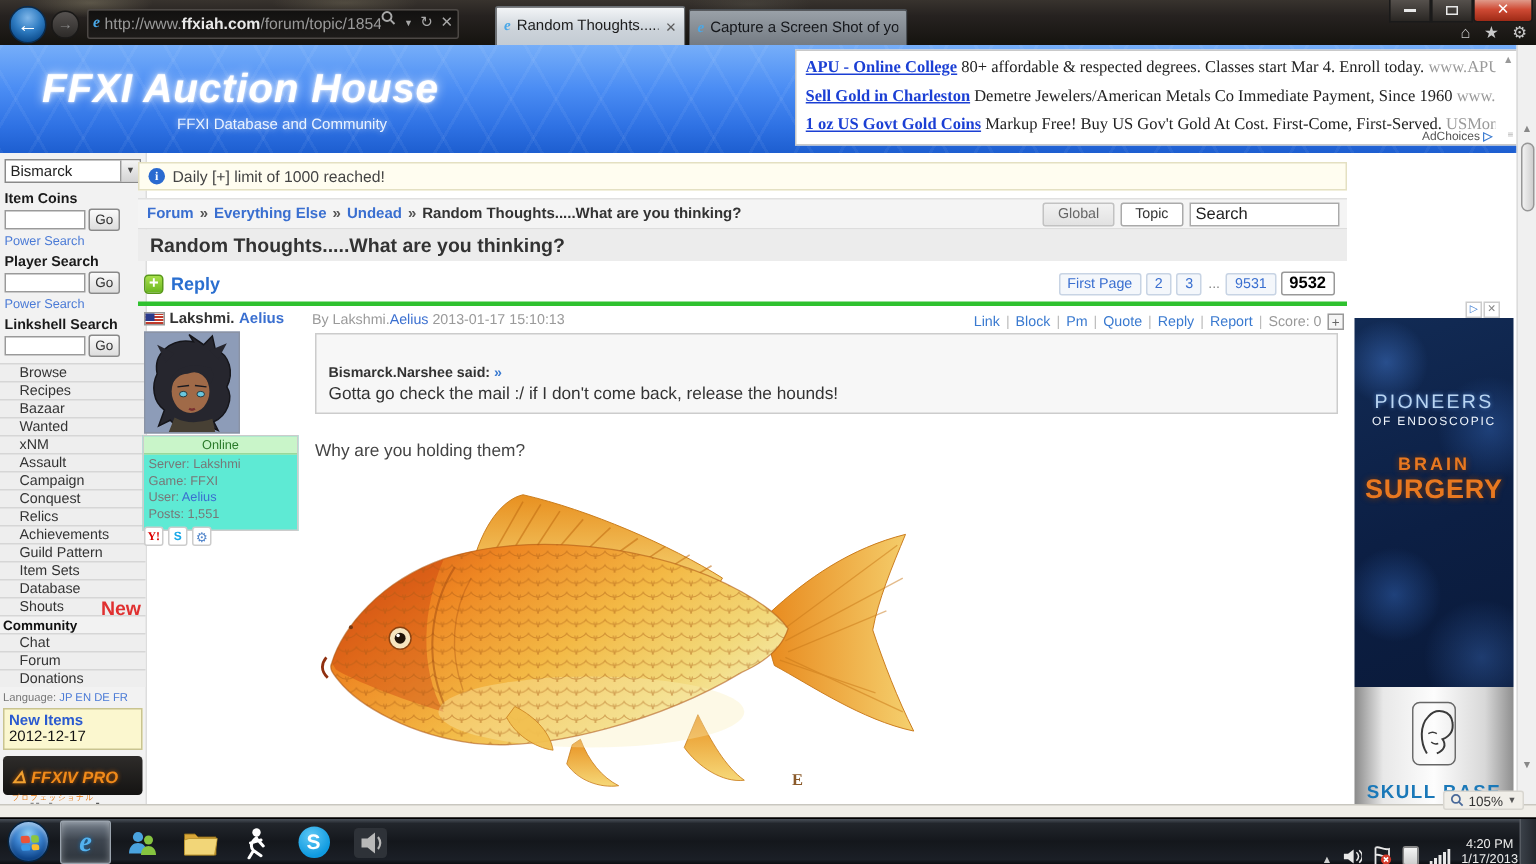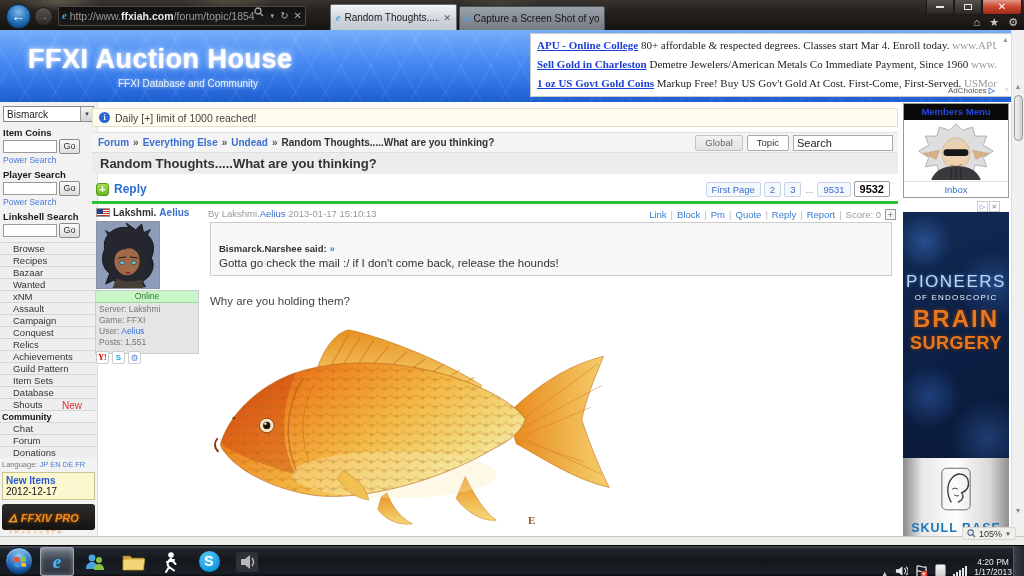--- a/index.html
+++ b/index.html
@@ -40,21 +40,21 @@
 
 
 #viewport{position:absolute;left:0;top:30px;width:1024px;height:506px;background:#fff;overflow:hidden}
 
 
 #siteHeader{position:absolute;left:0;top:0;width:1024px;height:72px;
  background:
   repeating-linear-gradient(120deg,rgba(255,255,255,.05) 0 2px,transparent 2px 26px),
   repeating-linear-gradient(60deg,rgba(255,255,255,.05) 0 2px,transparent 2px 26px),
   linear-gradient(180deg,#76aef9 0%,#4b8df4 40%,#2f72e4 75%,#1d5ed0 100%)}
-#logo{position:absolute;left:28px;top:14px;color:#fff;font-size:27px;font-weight:bold;
+#logo{position:absolute;left:28px;top:14px;color:#fff;font-size:27px;font-weight:bold;font-style:italic;
  text-shadow:0 0 7px rgba(255,255,255,.9),0 0 2px rgba(255,255,255,.9);letter-spacing:.5px}
 #logoSub{position:absolute;left:118px;top:48px;color:#eaf3ff;font-size:10px;text-shadow:0 0 4px rgba(255,255,255,.7)}
 
 
 #topAd{position:absolute;left:530px;top:3px;width:482px;height:64px;background:#fff;border:1px solid #c9c9c9;
  font-family:"Liberation Serif",serif;padding:2px 14px 2px 6px;overflow:hidden}
 .adrow{font-size:11px;line-height:19px;white-space:nowrap;overflow:hidden;color:#222}
 .adrow .adlink{color:#1b3fd4;font-weight:bold;text-decoration:underline}
 .adrow .adsite{color:#9a9a9a}
 #adchoices{position:absolute;right:16px;bottom:1px;font-size:8px;color:#555;font-family:"Liberation Sans",sans-serif}
@@ -65,21 +65,21 @@
 #sidebar{position:absolute;left:0;top:72px;width:98px;height:434px;background:#f2f2f2;border-right:1px solid #ddd;font-size:9.5px}
 #serverSel{margin:4px 3px 2px 3px;height:16px;background:#fff;border:1px solid #8a8a8a;display:flex;align-items:center;font-size:10px;color:#222;padding-left:3px}
 #serverSel .da{margin-left:auto;width:13px;height:14px;background:linear-gradient(#f4f4f4,#d4d4d4);border-left:1px solid #999;text-align:center;font-size:6px;line-height:14px;color:#444}
 .sLabel{font-weight:bold;color:#1a1a1a;font-size:9.5px;padding:3px 0 1px 3px}
 .sRow{display:flex;align-items:center;gap:2px;padding-left:3px}
 .sInput{width:54px;height:13px;border:1px solid #9a9a9a;background:#fff}
 .goBtn{width:21px;height:15px;background:linear-gradient(#fafafa,#ddd);border:1px solid #8a8a8a;border-radius:2px;font-size:9px;text-align:center;line-height:13px;color:#333}
 .pSearch{color:#4a7ad6;font-size:8.5px;padding:1px 0 1px 3px}
 #snav{margin-top:4px}
 .snav{height:12px;line-height:11px;border-top:1px solid #d6d6d6;padding-left:13px;color:#333;font-size:9.5px;background:#eee;position:relative}
-.snav .nbadge{position:absolute;right:15px;top:1px;color:#e03030;font-size:10px;font-weight:normal}
+.snav .nbadge{position:absolute;right:3px;top:1px;color:#e03030;font-size:13px;font-weight:bold}
 .scomm{height:12px;line-height:12px;font-weight:bold;color:#111;font-size:9px;padding-left:2px;border-top:1px solid #d6d6d6}
 #langRow{font-size:7.5px;color:#777;padding:2px 0 0 2px}
 #langRow b{color:#4a7ad6;font-weight:normal}
 #newItems{margin:3px 2px 0 2px;background:#fbf7cf;border:1px solid #c9c490;padding:2px 3px}
 #newItems .ni1{color:#2a5ad0;font-weight:bold;font-size:10px}
 #newItems .ni2{color:#111;font-weight:normal;font-size:10px}
 #ffxivpro{margin:4px 2px 0 2px;height:26px;background:linear-gradient(#2e2c2a,#141312);border-radius:3px;padding:2px 0 0 6px}
 #ffxivpro .fx1{color:#f08a1a;font-weight:bold;font-style:italic;font-size:11px;text-shadow:0 0 3px #b85a00}
 #ffxivpro .fx2{color:#e87a10;font-size:5px;letter-spacing:1px}
 #gwlogo{margin:3px 0 0 2px;font-size:15px;font-weight:bold;color:#8f8f8f;letter-spacing:-.5px}
@@ -108,21 +108,21 @@
 .pg.dots{border:none;background:none;color:#888;padding:0 1px}
 .pg.cur{border:1px solid #999;background:#fff;color:#000;font-weight:bold;font-size:11px}
 #greenLine{position:absolute;left:92px;top:171px;width:806px;height:3px;background:#2fc12f}
 
 
 #userName{position:absolute;left:96px;top:177px;font-size:10px;font-weight:bold;color:#333;display:flex;align-items:center;gap:3px}
 #userName .blu{color:#3a6fd0}
 .usflag{width:14px;height:9px;background:repeating-linear-gradient(180deg,#c0392b 0 1px,#fff 1px 2px);position:relative;border:.5px solid #999}
 .usflag:before{content:"";position:absolute;left:0;top:0;width:6px;height:5px;background:#2a3a8c}
 #avatar{position:absolute;left:96px;top:191px;width:64px;height:68px;border:1px solid #8a93a5;background:#8d9cb8}
-#infoBox{position:absolute;left:95px;top:260px;width:104px;height:64px;border:1px solid #ccc;background:#e5e5e5;font-size:8.5px;color:#777}
+#infoBox{position:absolute;left:95px;top:260px;width:104px;height:64px;border:1px solid #ccc;background:#5eead4;font-size:8.5px;color:#777}
 #onlineBar{height:12px;background:#c9f5c9;border-bottom:1px solid #9ad89a;color:#2a7a2a;text-align:center;line-height:11px;font-size:8.5px}
 #infoBox .il{padding:1px 0 0 3px;line-height:10px}
 #infoBox .blu{color:#3a6fd0}
 #userIcons{position:absolute;left:96px;top:321px;display:flex;gap:3px}
 .uic{width:13px;height:13px;border:1px solid #ccc;background:#fff;border-radius:2px;text-align:center;font-size:8px;line-height:12px}
 .uic.yh{color:#d00;font-weight:bold;font-family:"Liberation Serif",serif}
 .uic.sk{color:#18a8e8;font-weight:bold}
 .uic.gr{color:#5588cc;font-size:9px}
 
 #postHead{position:absolute;left:208px;top:178px;width:688px;height:12px;font-size:9.5px;color:#9a9a9a;display:flex}
@@ -149,23 +149,23 @@
 .adc{width:11px;height:11px;background:#fff;border:1px solid #ccc;font-size:7px;text-align:center;line-height:10px;color:#888}
 .adc.t{color:#3a7ad0}
 #sideAd{position:absolute;left:903px;top:182px;width:106px;height:246px;
  background:
   radial-gradient(40px 40px at 20% 12%,rgba(60,110,190,.55),transparent 70%),
   radial-gradient(50px 50px at 85% 30%,rgba(50,100,180,.45),transparent 70%),
   radial-gradient(45px 45px at 25% 75%,rgba(50,100,180,.5),transparent 70%),
   radial-gradient(55px 55px at 80% 92%,rgba(60,110,190,.4),transparent 70%),
   linear-gradient(160deg,#122b55 0%,#0c1f44 55%,#0a1a3a 100%);
  text-align:center;overflow:hidden}
-#sideAd .p1{margin-top:60px;color:#b9d5f2;font-size:17px;letter-spacing:1.5px;text-shadow:0 0 3px #4a7ac0}
+#sideAd .p1{margin-top:48px;color:#b9d5f2;font-size:13px;letter-spacing:1.5px;text-shadow:0 0 3px #4a7ac0}
 #sideAd .p2{color:#eef4fb;font-size:8px;letter-spacing:1.2px;margin-top:1px}
-#sideAd .p3{color:#e87820;font-weight:bold;font-size:24px;letter-spacing:2px;margin-top:3px;text-shadow:0 0 4px #7a3808}
+#sideAd .p3{color:#e87820;font-weight:bold;font-size:12px;letter-spacing:2px;margin-top:17px;text-shadow:0 0 4px #7a3808}
 #sideAd .p4{color:#e87820;font-weight:bold;font-size:18px;letter-spacing:.5px;text-shadow:0 0 4px #7a3808}
 #sideAdBottom{position:absolute;left:903px;top:428px;width:106px;height:78px;
  background:linear-gradient(90deg,#8a8a8a 0%,#e8e8e8 18%,#fdfdfd 50%,#d8d8d8 82%,#8f8f8f 100%);text-align:center}
 #skullbase{position:absolute;left:0;bottom:1px;width:100%;color:#1a78b8;font-weight:bold;font-size:12.5px;letter-spacing:1px}
 
 
 #scroll{position:absolute;left:1011px;top:0;width:13px;height:506px;background:#f0f0f0;border-left:1px solid #dcdcdc}
 #scroll .sarr{position:absolute;left:0;width:12px;text-align:center;font-size:7px;color:#888}
 #thumb{position:absolute;left:1.5px;top:65px;width:9px;height:46px;border:1px solid #979797;border-radius:5px;
  background:linear-gradient(90deg,#f2f2f2,#cfcfcf)}
@@ -485,37 +485,20 @@
 
       <circle cx="60" cy="118" r="8" fill="#f6e6c0" stroke="#8a4210"></circle>
       <circle cx="60" cy="118" r="4" fill="#201408"></circle>
       <circle cx="58.5" cy="116" r="1.3" fill="#fff"></circle>
       <path d="M6,132 C2,137 2,142 7,147" stroke="#903010" stroke-width="2" fill="none"></path>
       <circle cx="24" cy="110" r="1.5" fill="#7a3a10"></circle>
     </svg>
   </div>
   <div id="fishSig">E</div>
 
-  <div id="membersBox">
-    <div id="mmHead">Members Menu</div>
-    <div id="mmAva">
-      <svg width="84" height="58" viewBox="0 0 100 70">
-        <path d="M50,2 L58,10 L70,6 L73,17 L87,17 L83,28 L95,35 L83,43 L87,54 L73,52 L70,64 L58,59 L50,68 L42,59 L30,64 L27,52 L13,54 L17,43 L5,35 L17,28 L13,17 L27,17 L30,6 L42,10 Z" fill="#dedede" stroke="#a5a5a5"></path>
-        <polygon points="10,38 30,34 26,45" fill="#d8b088" stroke="#b89068" stroke-width=".5"></polygon>
-        <polygon points="90,38 70,34 74,45" fill="#d8b088" stroke="#b89068" stroke-width=".5"></polygon>
-        <ellipse cx="50" cy="38" rx="17" ry="19" fill="#ecd0b0" stroke="#c8a880" stroke-width=".7"></ellipse>
-        <path d="M33,30 Q50,12 67,30 Q58,22 50,24 Q42,22 33,30 Z" fill="#d4d4d4"></path>
-        <rect x="35" y="33" width="30" height="8" rx="4" fill="#16161a"></rect>
-        <path d="M44,52 q6,4 13,-1" stroke="#a87858" stroke-width="1.4" fill="none"></path>
-        <path d="M20,70 C24,58 36,53 50,53 C64,53 76,58 80,70 Z" fill="#3a3a3e"></path>
-        <path d="M44,56 L44,70 M50,54 L50,70 M56,56 L56,70" stroke="#2a2a2e" stroke-width="1.5"></path>
-      </svg>
-    </div>
-    <div id="mmInbox">Inbox</div>
-  </div>
 
   <div id="adcIcons">
     <span class="adc t">▷</span>
     <span class="adc">✕</span>
   </div>
   <div id="sideAd">
     <div class="p1">PIONEERS</div>
     <div class="p2">OF ENDOSCOPIC</div>
     <div class="p3">BRAIN</div>
     <div class="p4">SURGERY</div>

